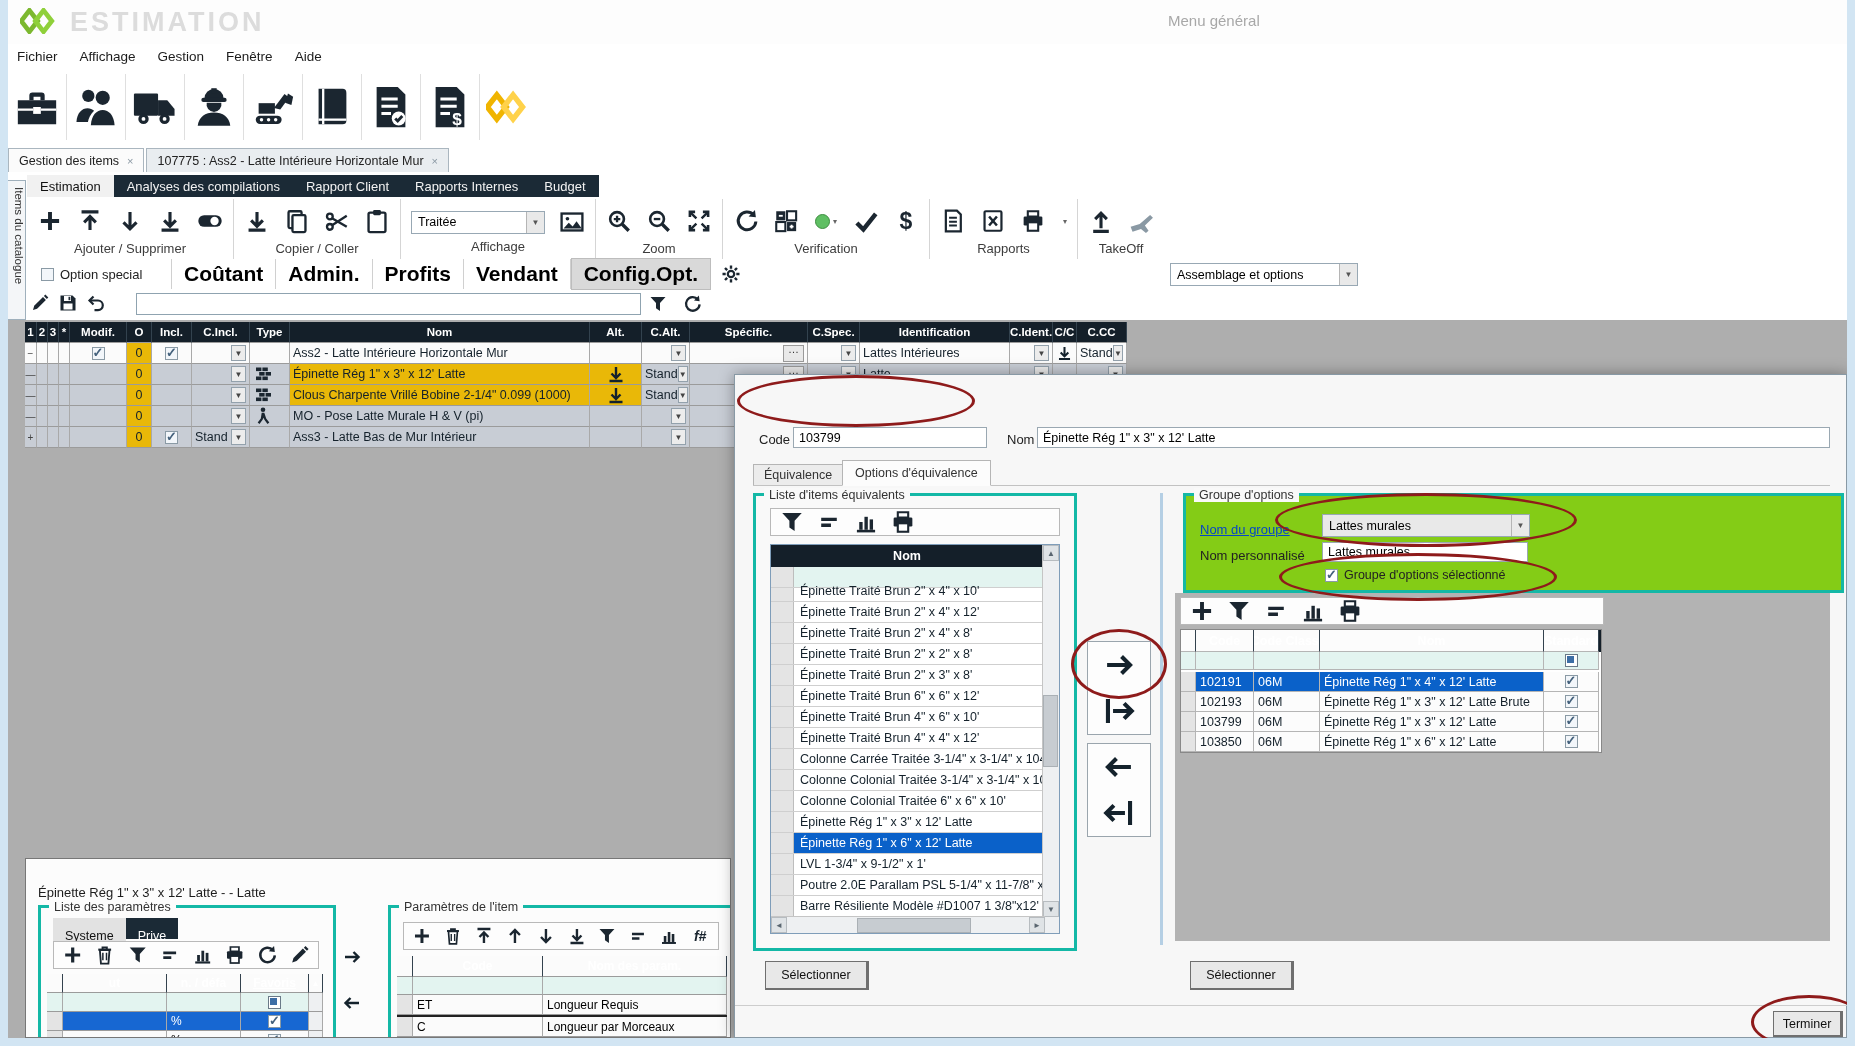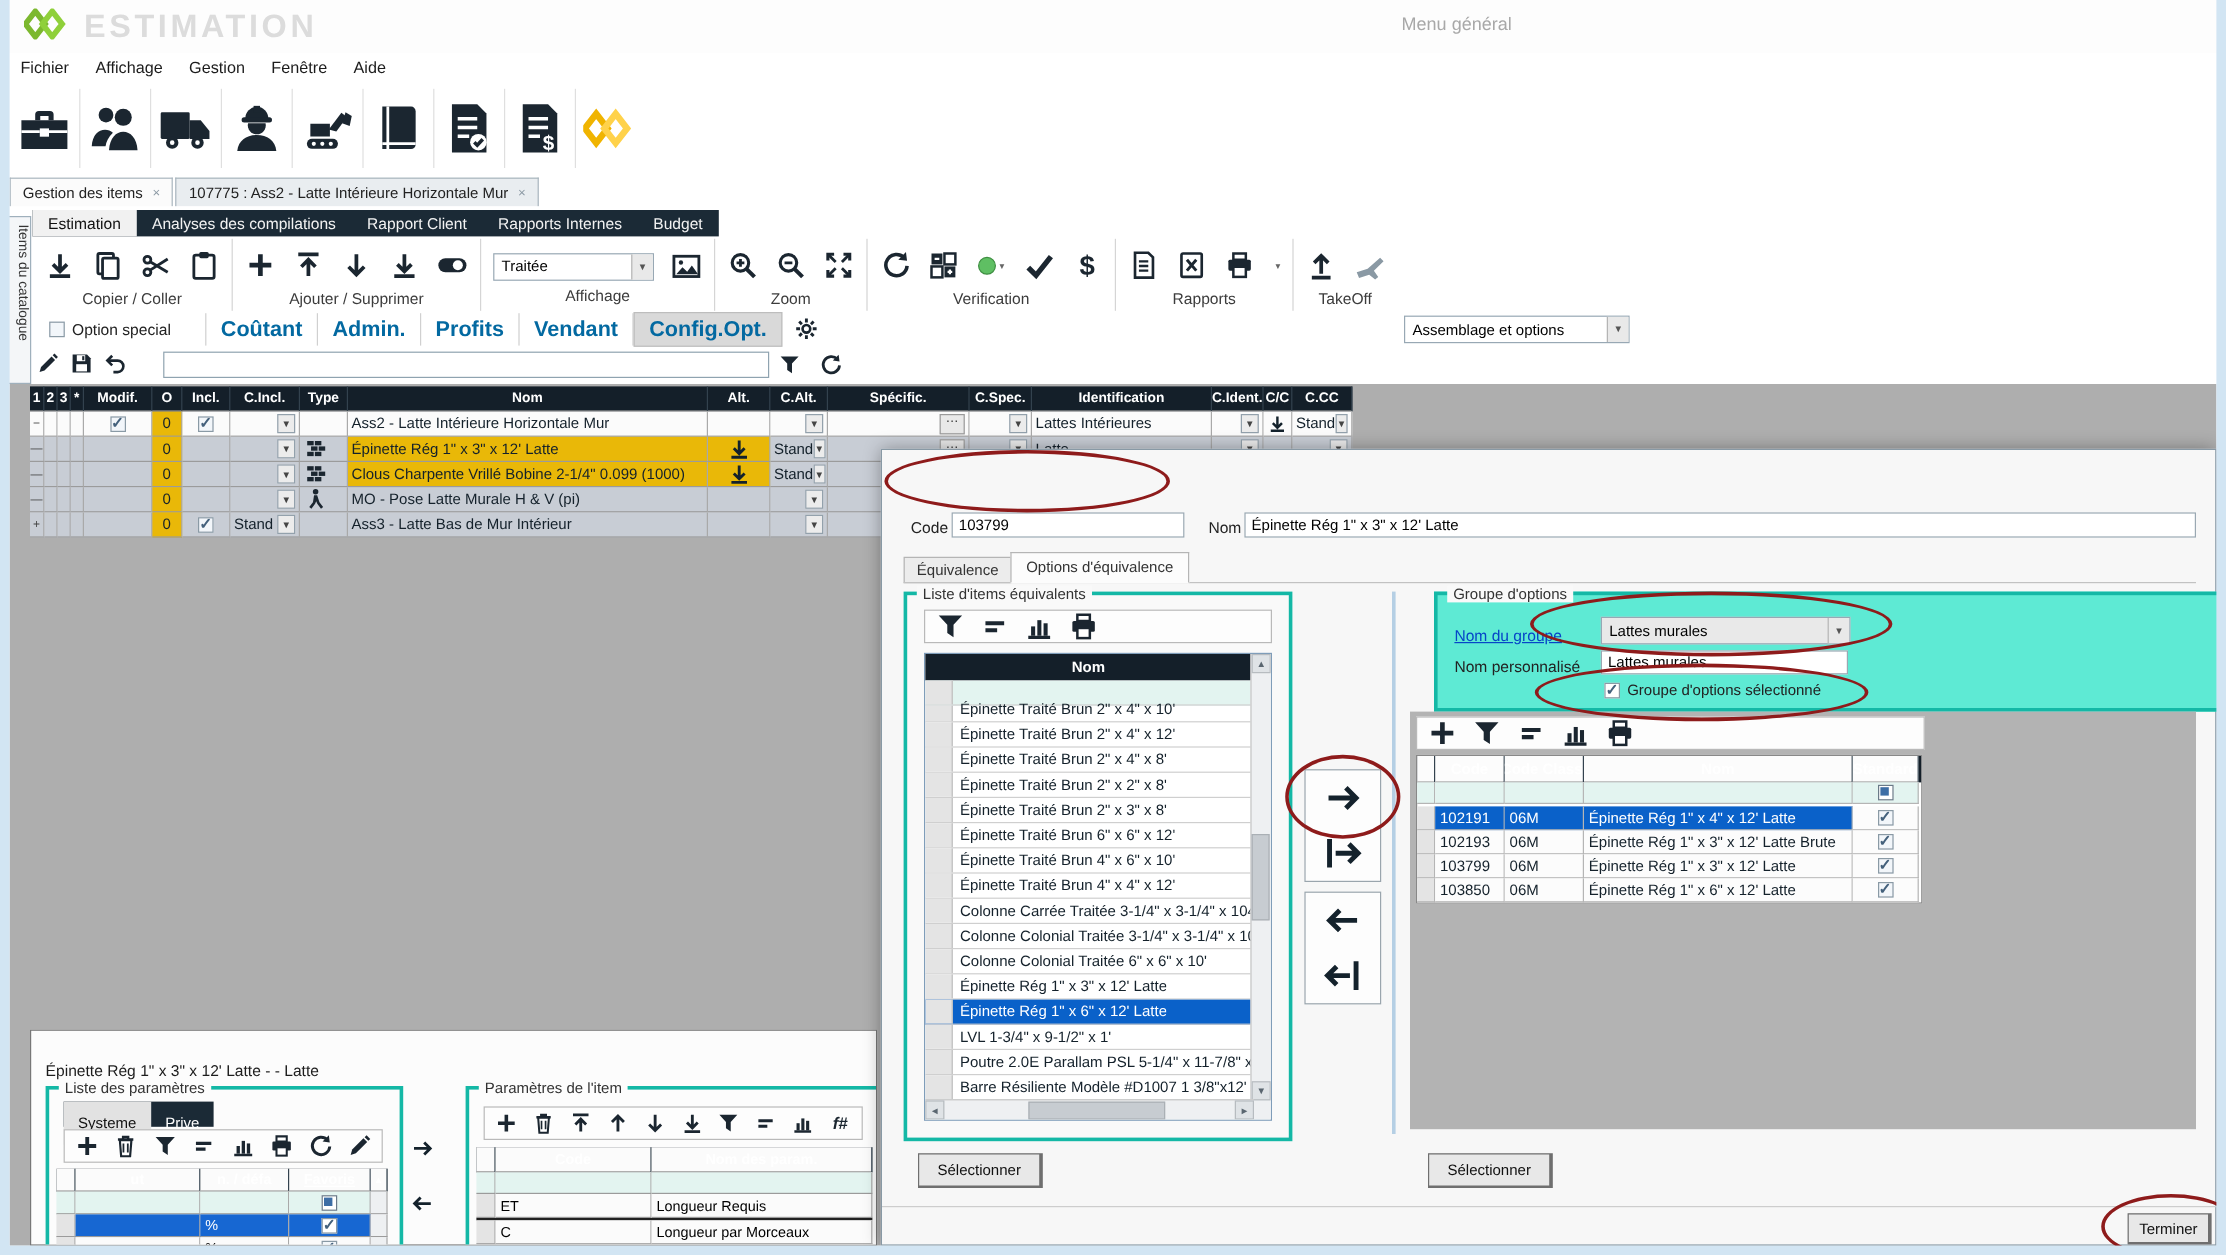--- a/index.html
+++ b/index.html
@@ -41,21 +41,21 @@
   .ric svg{width:24px;height:24px}
   .ric.dim{color:#a7b2ba}
   .ric.dollar{font-size:23px;font-weight:bold}
   .rlabel{font-size:13px;color:#3c3c3c;margin-top:2px}
   .combo{display:flex;align-items:center;border:1px solid #98a8b4;background:#fff;height:21px;font-size:12.5px}
   .combo .cval{padding:0 6px;flex:1;white-space:nowrap}
   .combo .cbtn{width:17px;height:100%;background:#e9e9e9;border-left:1px solid #b5b5b5;display:flex;align-items:center;justify-content:center;font-size:8px;color:#555}
   
   .optrow{position:absolute;left:27px;top:88px;width:1812px;height:28px;display:flex;align-items:center}
   .optcheck{display:flex;align-items:center;gap:6px;font-size:13px;color:#222;margin-left:14px;width:130px}
-  .obtn{font-size:18px;font-weight:bold;color:#0369a1;padding:3px 12px;border-right:1px solid #d0d0d0}
+  .obtn{font-size:21px;font-weight:bold;color:#000000;padding:3px 12px;border-right:1px solid #d0d0d0}
   .obtn.first{border-left:1px solid #d0d0d0}
   .obtn.activeb{background:#d9d9d9;border:1px solid #bdbdbd}
   .gearwrap{margin-left:10px;color:#1b2630}
   .gearwrap svg{width:20px;height:20px}
   .assemsel{position:absolute;left:1143px;top:3px;width:186px}
   
   .editrow{position:absolute;left:27px;top:120px;width:1820px;height:26px}
   .erow-ic{position:absolute;top:1px;width:24px;height:24px;color:#1b2630}
   .erow-ic svg{width:22px;height:22px}
   .field{position:absolute;border:1px solid #8fa3b0;background:#fff;height:22px;box-sizing:border-box;font-size:12.5px;display:flex;align-items:center;padding:0 6px}
@@ -292,20 +292,51 @@
       <div class="stab">Rapport Client</div>
       <div class="stab">Rapports Internes</div>
       <div class="stab">Budget</div>
     </div>
 
     <div class="ribbon">
       <div class="rgroup">
         <div class="ricons">
           <span class="ric" style="display: inline-flex; align-items: center; justify-content: center;">
               <svg viewBox="0 0 20 20" style="width: 100%; height: 100%;">
+                <path d="M10 3v14M3 10h14" fill="none" stroke="currentColor" stroke-width="3"></path>
+              </svg>
+            </span>
+          <span class="ric" style="display: inline-flex; align-items: center; justify-content: center;">
+              <svg viewBox="0 0 20 20" style="width: 100%; height: 100%;">
+                <path d="M3.5 3h13M10 17V6.5M5.5 11L10 6.5l4.5 4.5" fill="none" stroke="currentColor" stroke-width="2.4"></path>
+              </svg>
+            </span>
+          <span class="ric" style="display: inline-flex; align-items: center; justify-content: center;">
+              <svg viewBox="0 0 20 20" style="width: 100%; height: 100%;">
+                <path d="M10 3v13M5 11l5 5 5-5" fill="none" stroke="currentColor" stroke-width="2.4"></path>
+              </svg>
+            </span>
+          <span class="ric" style="display: inline-flex; align-items: center; justify-content: center;">
+              <svg viewBox="0 0 20 20" style="width: 100%; height: 100%;">
+                <path d="M10 3v10.5M5.5 9.5L10 14l4.5-4.5M3.5 17h13" fill="none" stroke="currentColor" stroke-width="2.4"></path>
+              </svg>
+            </span>
+          <span class="ric" style="display: inline-flex; align-items: center; justify-content: center;">
+              <svg viewBox="0 0 20 20" style="width: 100%; height: 100%;">
+                <rect x="1" y="5.5" width="18" height="9" rx="4.5" fill="currentColor"></rect>
+                <circle cx="13.5" cy="10" r="3.2" fill="#fff"></circle>
+              </svg>
+            </span>
+        </div>
+        <div class="rlabel">Ajouter / Supprimer</div>
+      </div>
+      <div class="rgroup">
+        <div class="ricons">
+          <span class="ric" style="display: inline-flex; align-items: center; justify-content: center;">
+              <svg viewBox="0 0 20 20" style="width: 100%; height: 100%;">
                 <path d="M10 3v10.5M5.5 9.5L10 14l4.5-4.5M3.5 17h13" fill="none" stroke="currentColor" stroke-width="2.4"></path>
               </svg>
             </span>
           <span class="ric" style="display: inline-flex; align-items: center; justify-content: center;">
               <svg viewBox="0 0 20 20" style="width: 100%; height: 100%;">
                 <rect x="3.5" y="2.5" width="10" height="13" rx="1" fill="#fff" stroke="currentColor" stroke-width="1.8"></rect>
                 <rect x="6.5" y="5.5" width="10" height="13" rx="1" fill="#fff" stroke="currentColor" stroke-width="1.8"></rect>
               </svg>
             </span>
           <span class="ric" style="display: inline-flex; align-items: center; justify-content: center;">
@@ -316,51 +347,20 @@
               </svg>
             </span>
           <span class="ric" style="display: inline-flex; align-items: center; justify-content: center;">
               <svg viewBox="0 0 20 20" style="width: 100%; height: 100%;">
                 <rect x="3.5" y="3.5" width="13" height="15" rx="1.2" fill="#fff" stroke="currentColor" stroke-width="1.8"></rect>
                 <rect x="7" y="1.5" width="6" height="4" rx="1" fill="currentColor"></rect>
               </svg>
             </span>
         </div>
         <div class="rlabel">Copier / Coller</div>
-      </div>
-      <div class="rgroup">
-        <div class="ricons">
-          <span class="ric" style="display: inline-flex; align-items: center; justify-content: center;">
-              <svg viewBox="0 0 20 20" style="width: 100%; height: 100%;">
-                <path d="M10 3v14M3 10h14" fill="none" stroke="currentColor" stroke-width="3"></path>
-              </svg>
-            </span>
-          <span class="ric" style="display: inline-flex; align-items: center; justify-content: center;">
-              <svg viewBox="0 0 20 20" style="width: 100%; height: 100%;">
-                <path d="M3.5 3h13M10 17V6.5M5.5 11L10 6.5l4.5 4.5" fill="none" stroke="currentColor" stroke-width="2.4"></path>
-              </svg>
-            </span>
-          <span class="ric" style="display: inline-flex; align-items: center; justify-content: center;">
-              <svg viewBox="0 0 20 20" style="width: 100%; height: 100%;">
-                <path d="M10 3v13M5 11l5 5 5-5" fill="none" stroke="currentColor" stroke-width="2.4"></path>
-              </svg>
-            </span>
-          <span class="ric" style="display: inline-flex; align-items: center; justify-content: center;">
-              <svg viewBox="0 0 20 20" style="width: 100%; height: 100%;">
-                <path d="M10 3v10.5M5.5 9.5L10 14l4.5-4.5M3.5 17h13" fill="none" stroke="currentColor" stroke-width="2.4"></path>
-              </svg>
-            </span>
-          <span class="ric" style="display: inline-flex; align-items: center; justify-content: center;">
-              <svg viewBox="0 0 20 20" style="width: 100%; height: 100%;">
-                <rect x="1" y="5.5" width="18" height="9" rx="4.5" fill="currentColor"></rect>
-                <circle cx="13.5" cy="10" r="3.2" fill="#fff"></circle>
-              </svg>
-            </span>
-        </div>
-        <div class="rlabel">Ajouter / Supprimer</div>
       </div>
       <div class="rgroup" style="padding-top:8px">
         <div style="display:flex;align-items:center;gap:14px;height:30px">
           <div class="combo" style="width:132px">
             <span class="cval">Traitée</span>
             <span class="cbtn">▼</span>
           </div>
           <span class="ric" style="display: inline-flex; align-items: center; justify-content: center;">
               <svg viewBox="0 0 20 20" style="width: 100%; height: 100%;">
                 <rect x="2" y="3.5" width="16" height="13" fill="#fff" stroke="currentColor" stroke-width="1.8"></rect>
@@ -1096,21 +1096,21 @@
           </span>
         <span class="tbtn" style="display: inline-flex; align-items: center; justify-content: center;">
             <svg viewBox="0 0 20 20" style="width: 100%; height: 100%;">
               <path d="M16.5 3v14M13.5 10H3M7 5.5L2.5 10 7 14.5" fill="none" stroke="currentColor" stroke-width="2.4"></path>
             </svg>
           </span>
       </div>
 
       <div class="vsep"></div>
 
-      <div class="gbox" style="left:460px;top:118px;width:655px;height:94px;background:#5eead4">
+      <div class="gbox" style="left:448px;top:118px;width:655px;height:94px;background:#84cc16">
         <div class="gcap" style="background:#f9f9f9">Groupe d'options</div>
         <span class="dlab linkblue" style="left:14px;top:26px">Nom du groupe</span>
         <div class="combo" style="position:absolute;left:136px;top:18px;width:206px;background:#e9e9e9">
           <span class="cval">Lattes murales</span>
           <span class="cbtn">▼</span>
         </div>
         <span class="dlab" style="left:14px;top:52px">Nom personnalisé</span>
         <div class="dinput" style="left:136px;top:46px;width:206px;height:20px">Lattes murales</div>
         <label style="position:absolute;left:139px;top:72px;display:flex;align-items:center;gap:6px;font-size:12.5px;color:#222">
           <span class="cbx checked" style="background:#fff"></span>

